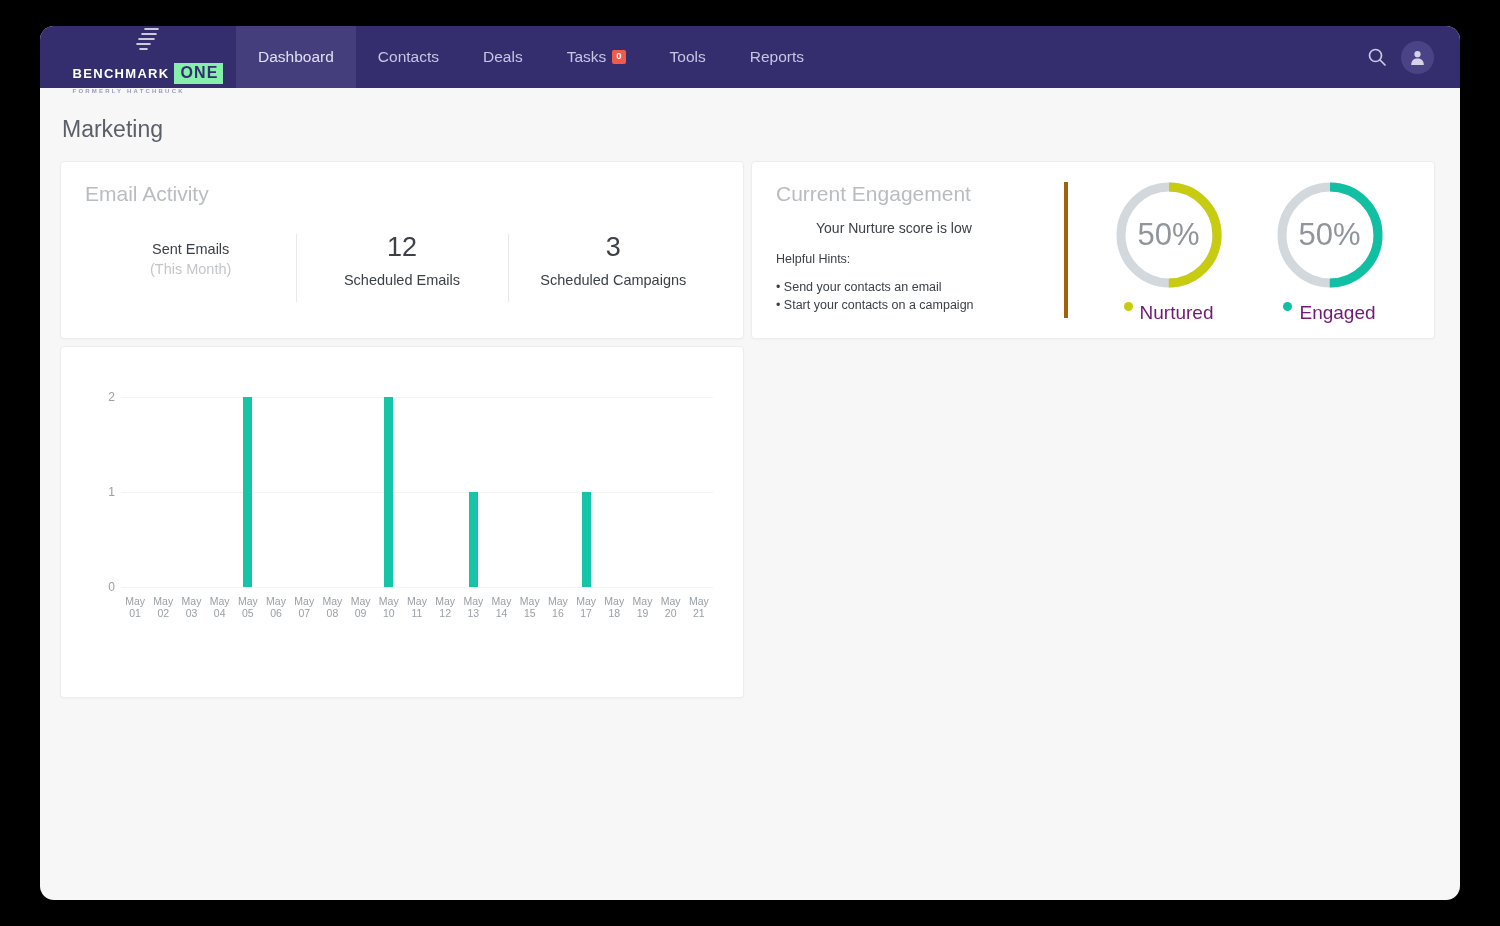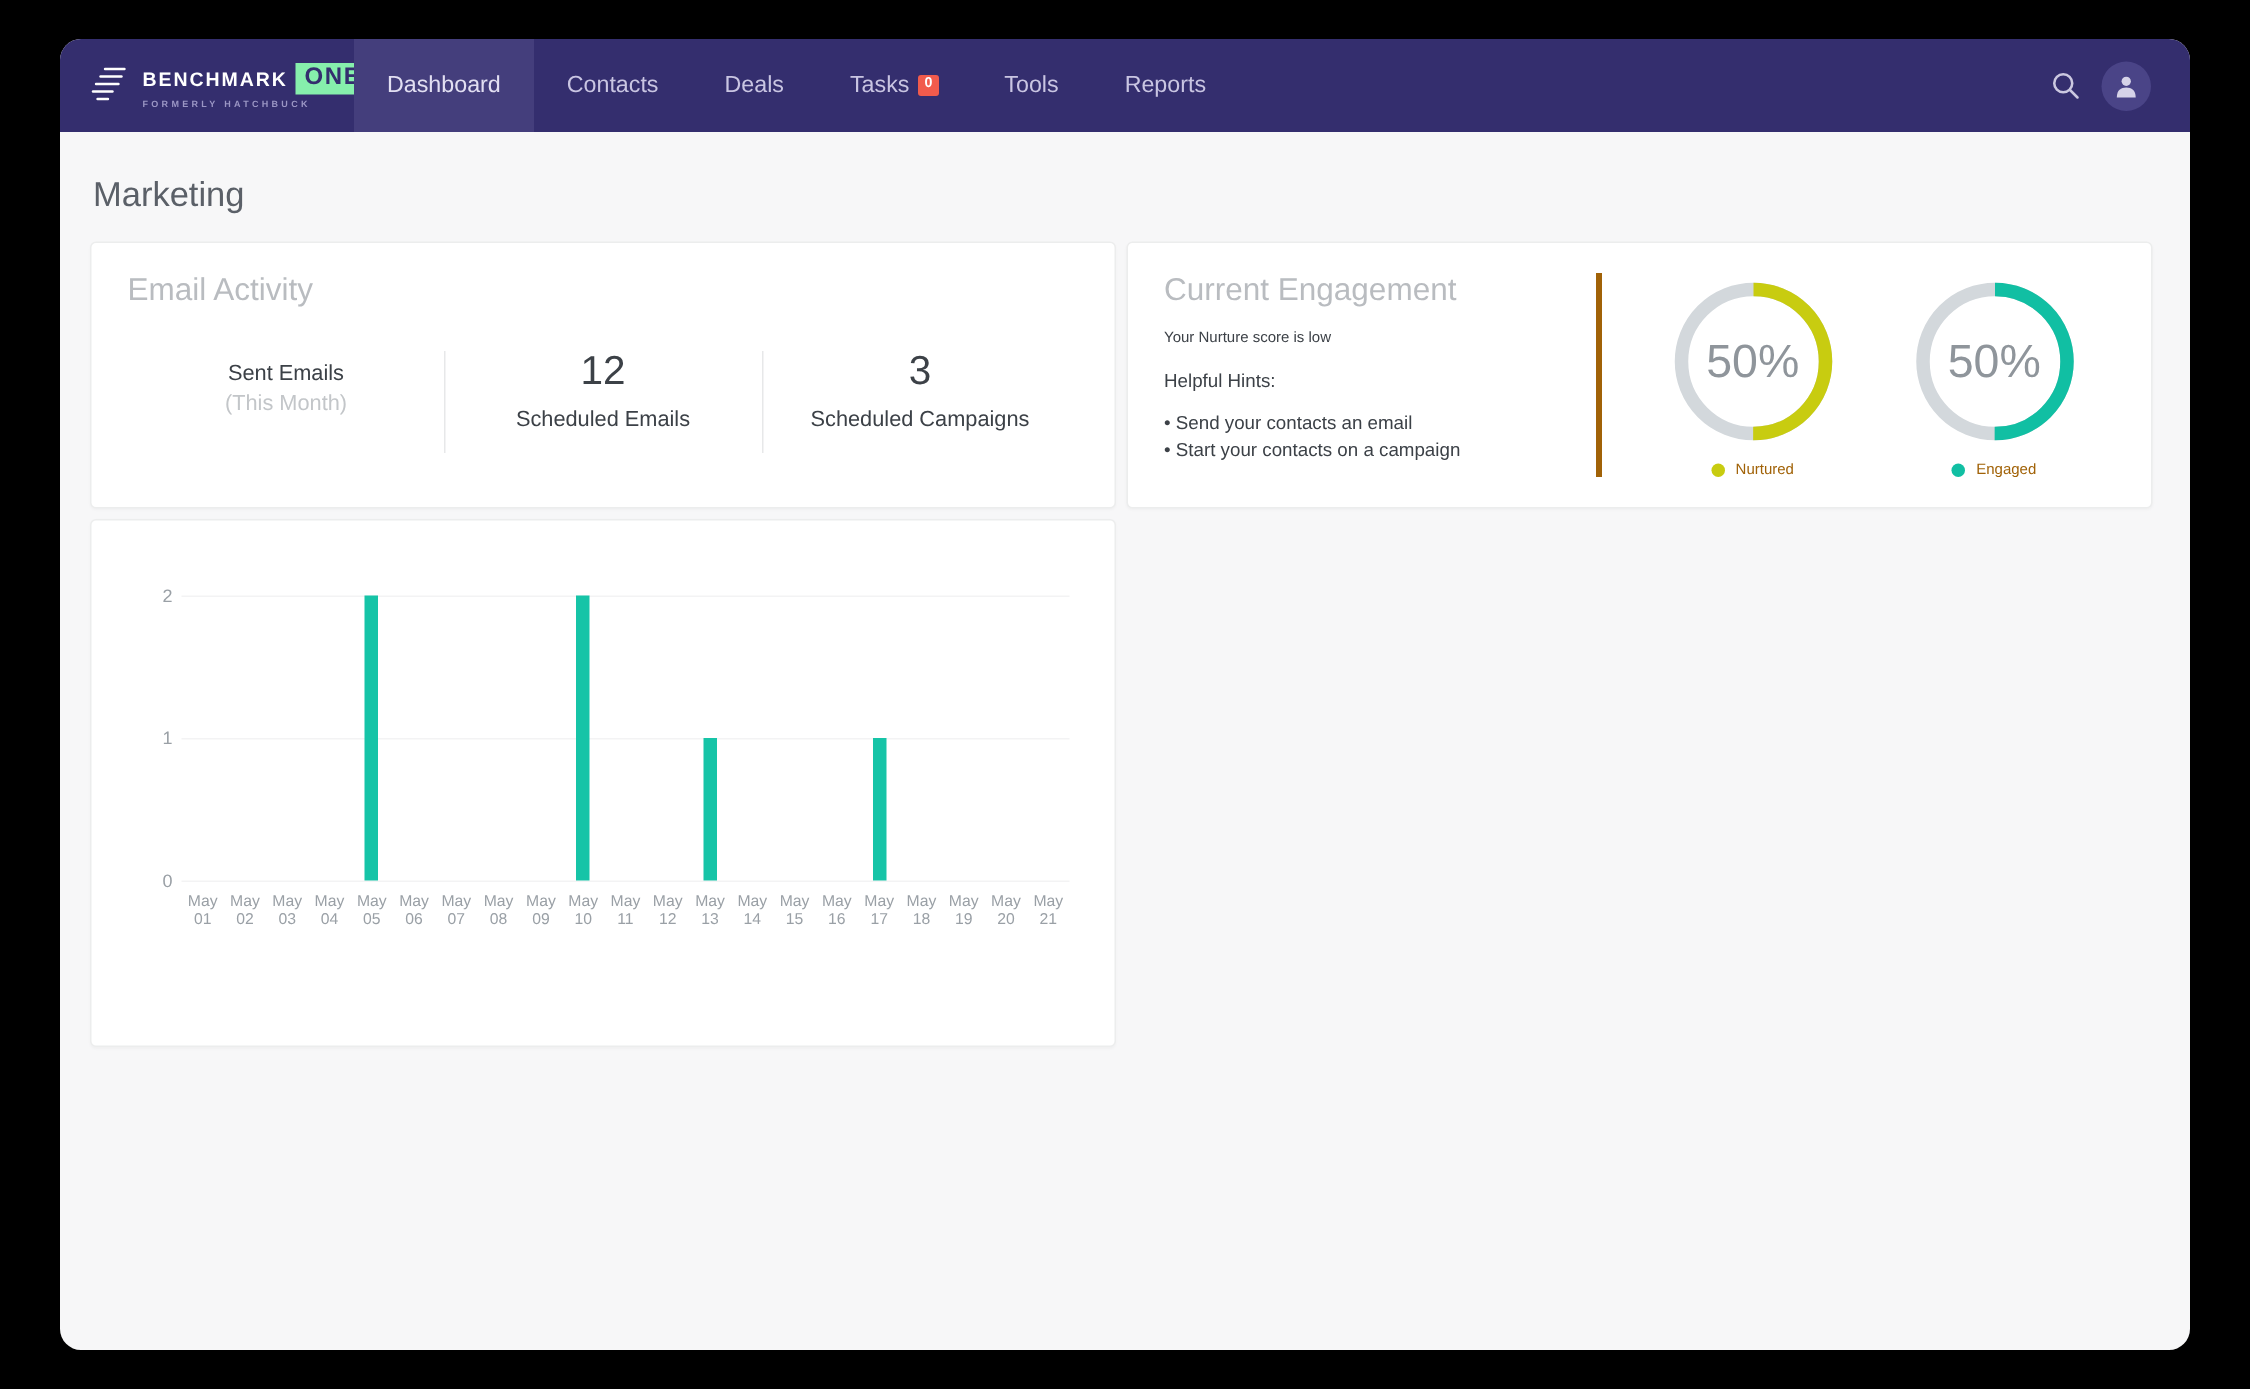--- a/index.html
+++ b/index.html
@@ -26,20 +26,21 @@
     display: flex;
     align-items: stretch;
   }
   .logo-block {
     width: 196px;
     display: flex;
     align-items: center;
     gap: 9px;
     padding-left: 20px;
     flex-shrink: 0;
+    flex-direction: column;
   }
   .logo-mark { width: 26px; height: 28px; flex-shrink: 0; }
   .logo-text { display: flex; flex-direction: column; gap: 4px; }
   .logo-row { display: flex; align-items: center; gap: 5px; }
   .logo-name {
     color: #fff; font-size: 13px; font-weight: bold;
     letter-spacing: 1.3px;
   }
   .logo-one {
     color: #342e6e; background: #86efac;
@@ -119,21 +120,21 @@
     content: ""; position: absolute; left: 0; top: 2px;
     width: 1px; height: 68px; background: #e7e8e9;
   }
   .stat-num { font-size: 27px; color: #3c4147; font-weight: normal; }
   .stat-lbl { font-size: 14.5px; color: #3c4147; margin-top: 9px; }
   .stat-lbl2 { font-size: 14.5px; color: #c3c6c9; margin-top: 4px; }
 
   
   #card-engagement { height: 178px; display: flex; padding: 20px 24px; }
   .eng-left { width: 288px; padding-right: 16px; }
-  .eng-note { font-size: 10px; color: #3c4147; margin-top: 14px; }
+  .eng-note { font-size: 14px; color: #3c4147; margin-top: 14px; margin-left: 40px; }
   .eng-hint-title { font-size: 12.5px; color: #3c4147; margin-top: 16px; }
   .eng-hints { margin-top: 14px; }
   .eng-hints li {
     list-style: none; font-size: 12.5px; color: #3c4147;
     margin-bottom: 4px;
   }
   .eng-hints li::before { content: "• "; }
   .eng-right {
     flex: 1; display: flex; align-items: center;
     justify-content: space-around;
@@ -142,22 +143,22 @@
   }
   .donut-wrap { text-align: center; }
   .donut { position: relative; width: 118px; height: 118px; }
   .donut svg { transform: rotate(-90deg); }
   .donut-val {
     position: absolute; inset: 0;
     display: flex; align-items: center; justify-content: center;
     font-size: 31px; color: #8f959b;
   }
   .donut-legend {
-    margin-top: 8px; font-size: 10px; color: #a16207;
-    display: flex; align-items: center; justify-content: center; gap: 7px;
+    margin-top: 8px; font-size: 19px; color: #701a75;
+    display: flex; align-items: flex-start; justify-content: center; gap: 7px;
   }
   .dot { width: 9px; height: 9px; border-radius: 50%; display: inline-block; }
 
   
   #card-new-contacts { height: 352px; }
   .delta { font-size: 17px; color: #3c4147; font-weight: bold; }
   .delta .pct { font-size: 12.5px; color: #a8acb1; font-weight: normal; }
   .tri-up {
     display: inline-block; width: 0; height: 0;
     border-left: 5px solid transparent; border-right: 5px solid transparent;

